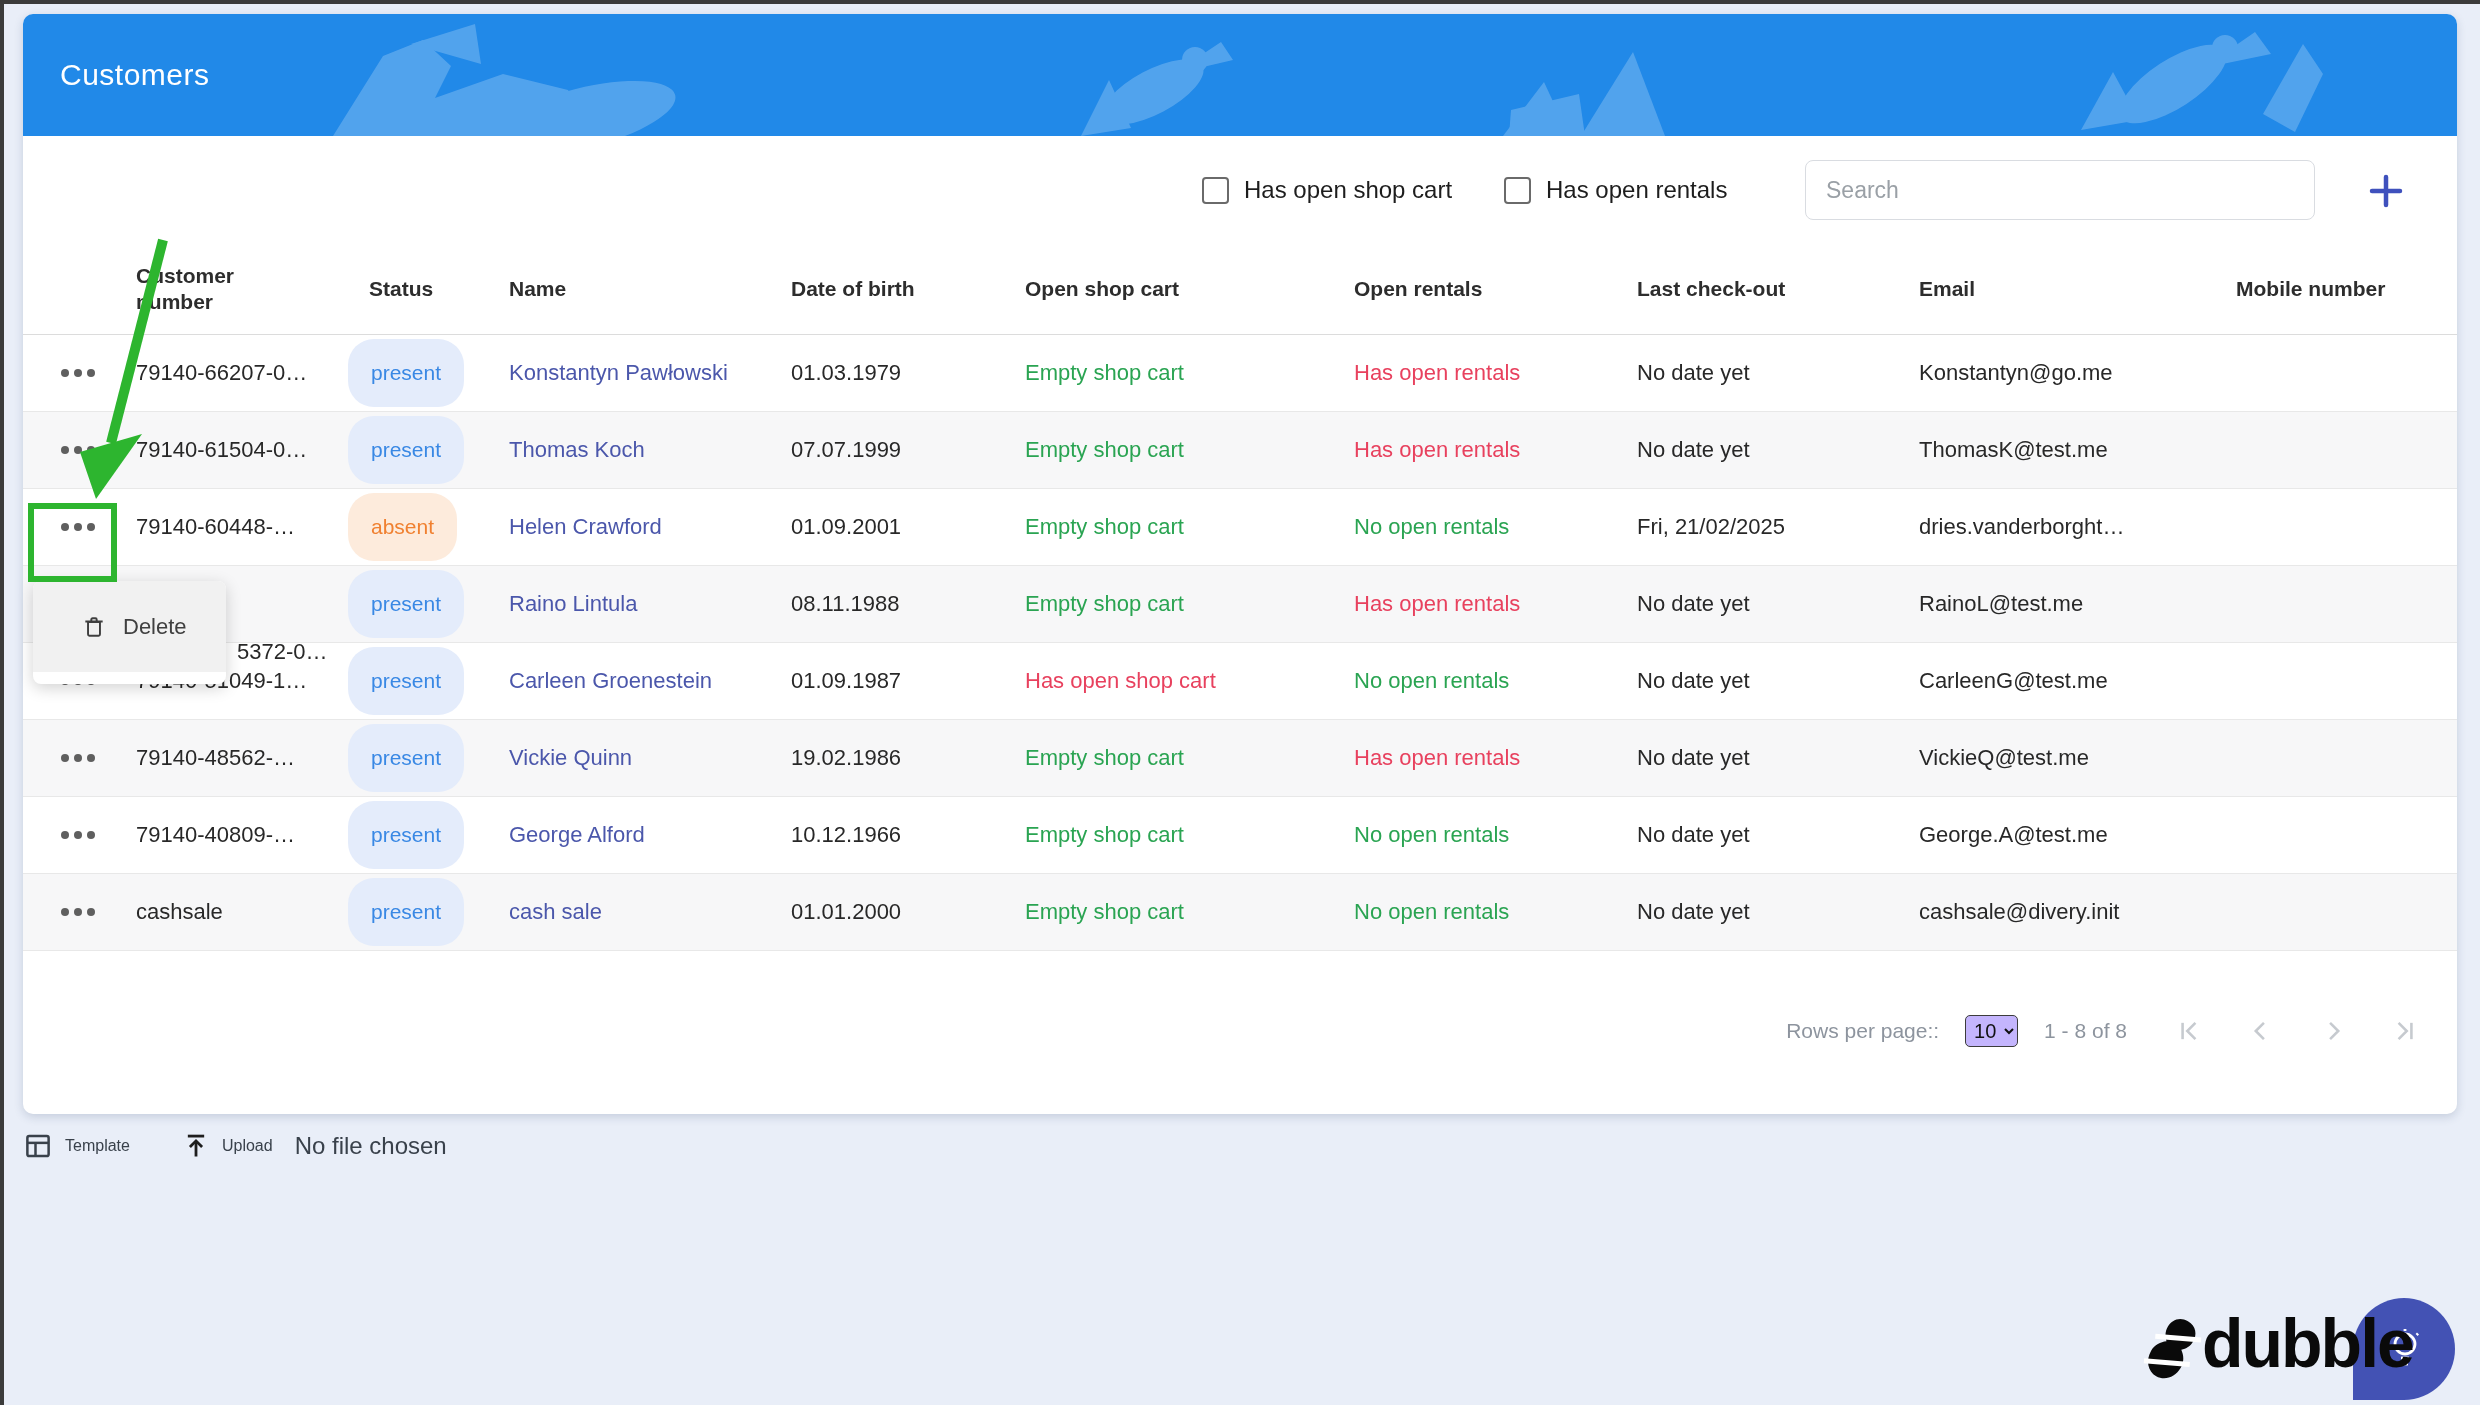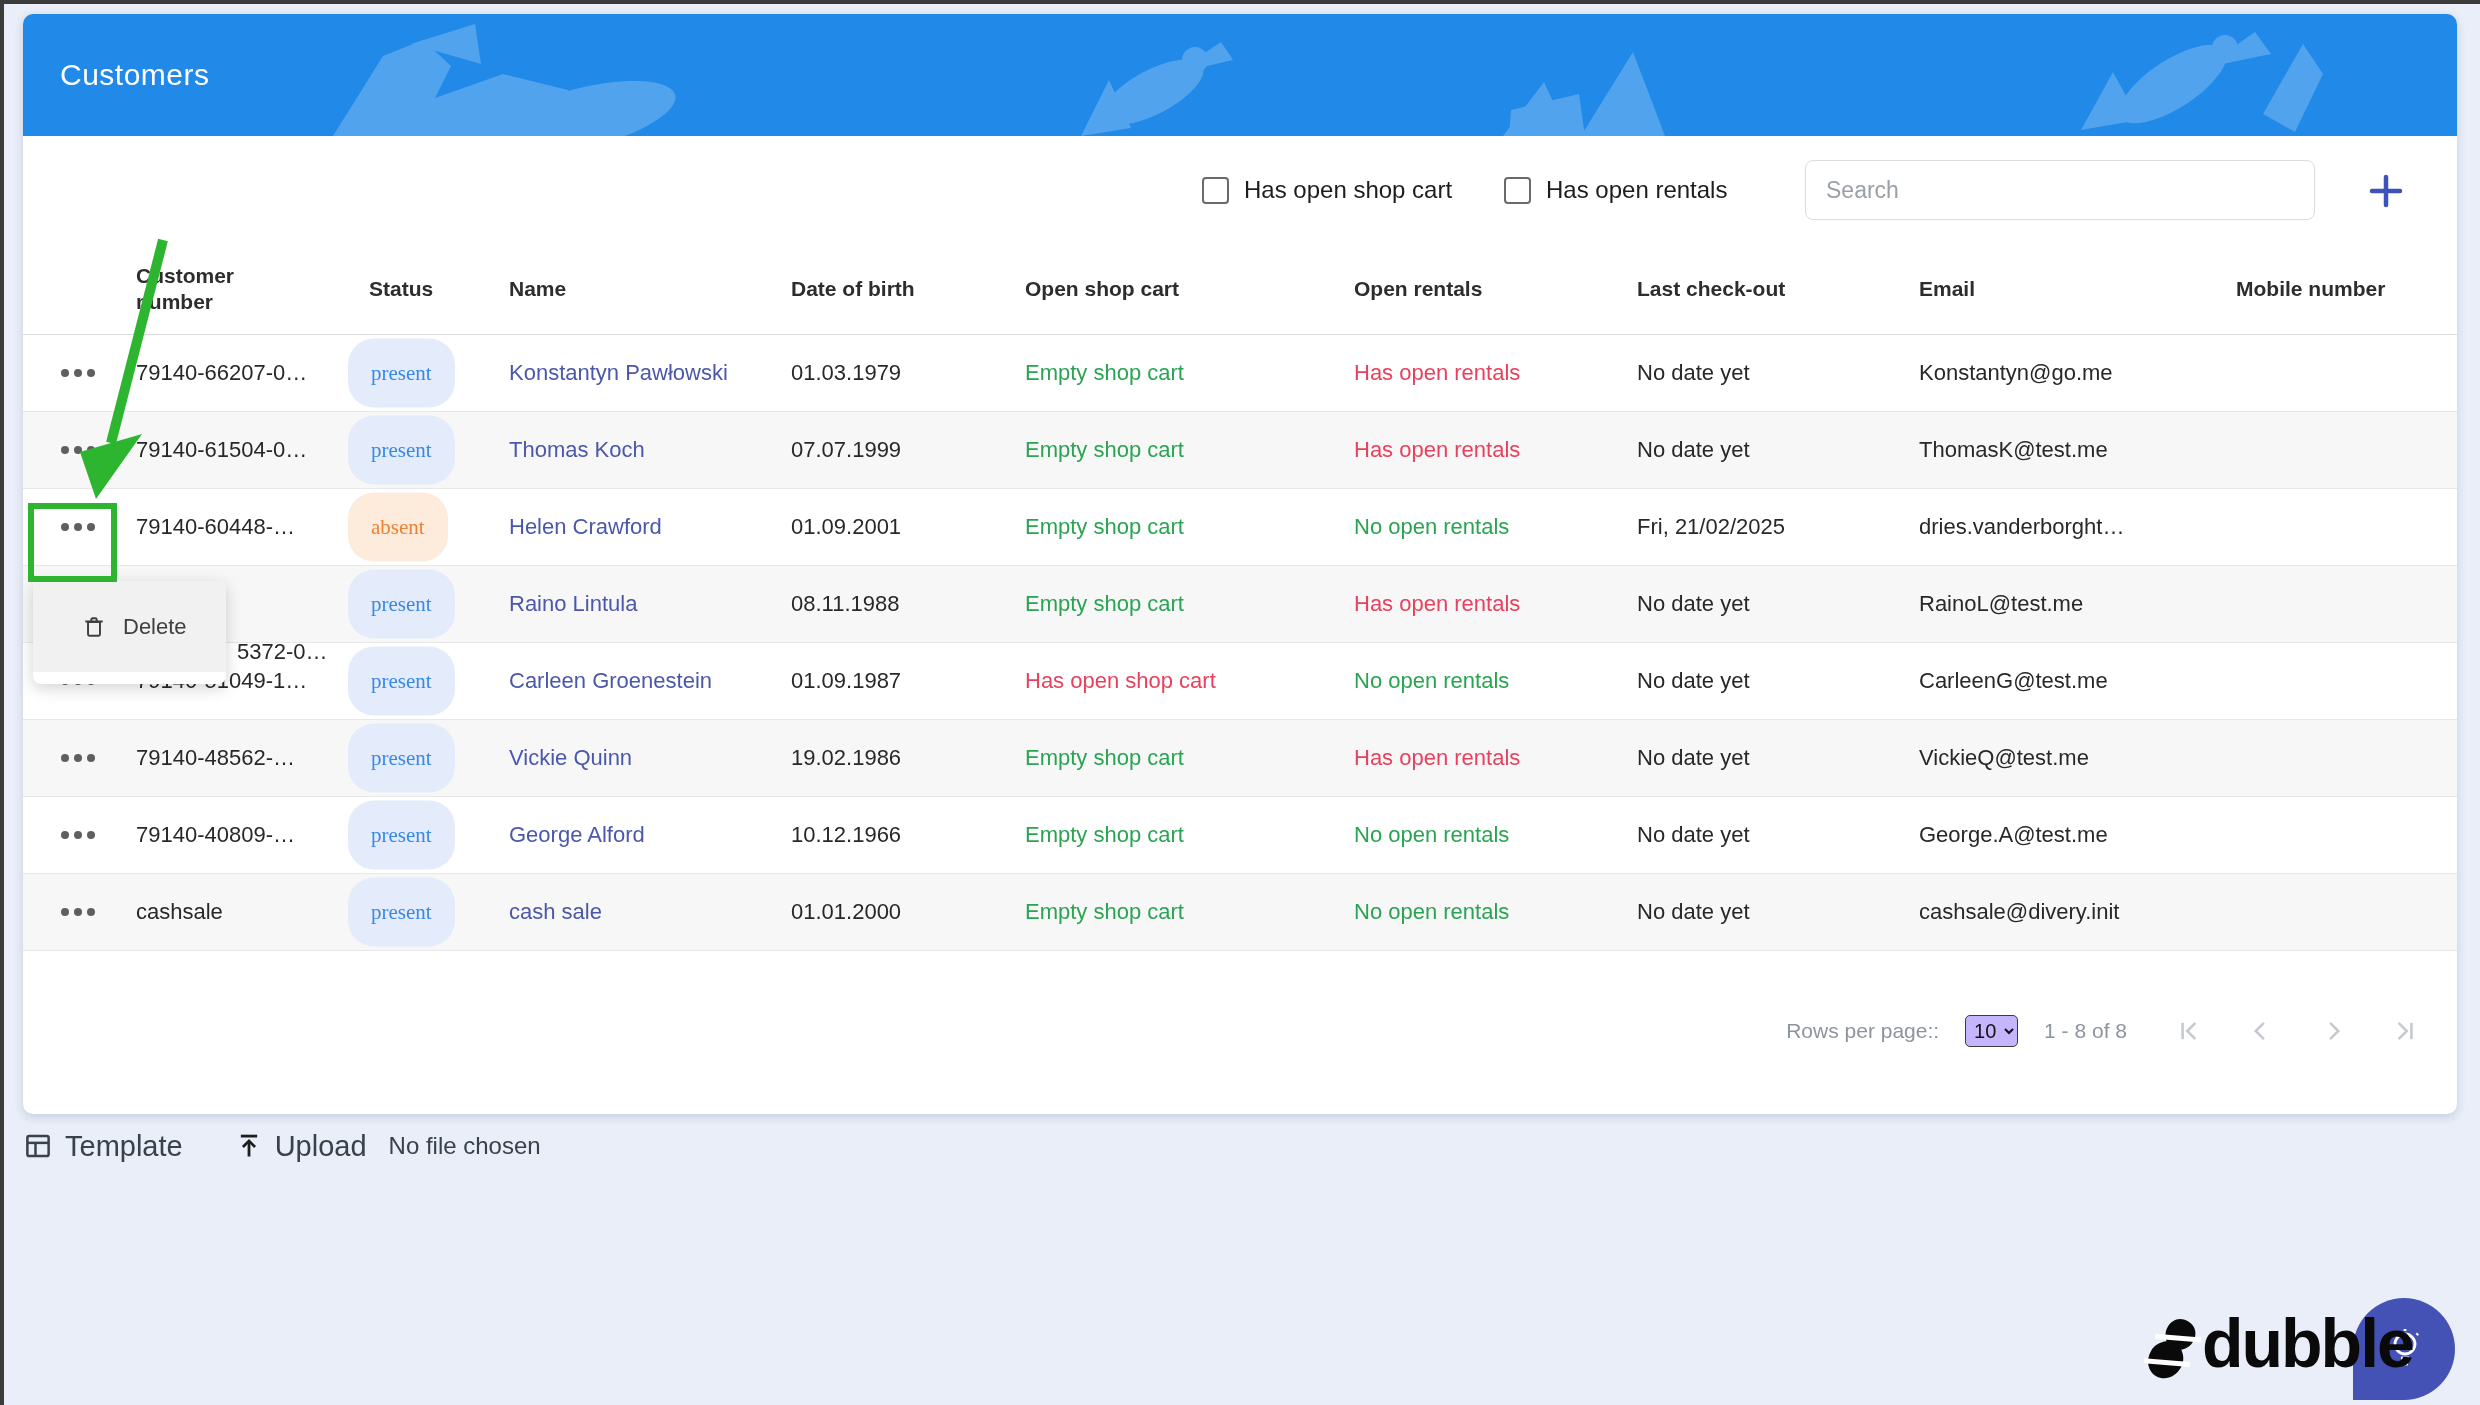--- a/index.html
+++ b/index.html
@@ -67,21 +67,21 @@
   .c1 { left:113px; } .c2h { left:346px; } .c3 { left:486px; } .c4 { left:768px; }
   .c5 { left:1002px; } .c6 { left:1331px; } .c7 { left:1614px; } .c8 { left:1896px; } .c9 { left:2177px;margin-left:36px; }
   .c1.shifted { left:214px;margin-top:48px; }
   .kebab {
     position:absolute; left:34px; top:50%; transform:translateY(-50%);
     display:flex; gap:5px; background:none; border:none; cursor:pointer; padding:8px 4px;
   }
   .kebab i { width:8px; height:8px; border-radius:50%; background:#5f5f5f; display:block; }
   .chip {
     position:absolute; left:325px; top:50%; transform:translateY(-50%);
-    padding:22px 23px; border-radius:26px; font-size:21px;font-family:Liberation Serif, serif;
+    padding:22px 23px; border-radius:26px; font-size:21px;
   }
   .chip.present { background:#e4ecfb; color:#3988e4; }
   .chip.absent  { background:#fdebdc; color:#f08030; }
   .name-link { color:#4b57ab; text-decoration:none; cursor:pointer; }
   .txt-green { color:#2aa452; }
   .txt-red   { color:#e8415e; }
 
   
   .pagination {
     position:absolute; right:38px; top:992px; height:50px;
@@ -93,21 +93,21 @@
   }
   .pg-nav { display:flex; align-items:center; gap:44px; margin-left:22px; }
   .pg-btn { background:none; border:none; cursor:pointer; padding:0; display:flex; }
 
   
   .footer-bar {
     position:absolute; left:23px; top:1122px; height:48px;
     display:flex; align-items:center; color:#39414b; font-size:24px; font-weight:500;
   }
   .foot-btn { display:flex; align-items:center; gap:12px; background:none; border:none;
-    color:#39414b; font-size:29px; font-weight:500; font-family:"Liberation Sans",sans-serif; cursor:pointer; }
+    color:#39414b; font-size:16px; font-weight:500; font-family:"Liberation Sans",sans-serif; cursor:pointer; }
   .file-status { margin-left:22px; }
 
   
   .annotation-svg { position:absolute; left:0; top:0; z-index:8; pointer-events:none; }
   .highlight-box {
     position:absolute; left:28px; top:503px; width:89px; height:79px;
     border:6px solid #2db52f; z-index:8; pointer-events:none;
   }
   .context-menu {
     position:absolute; left:33px; top:581px; width:193px; height:103px;

